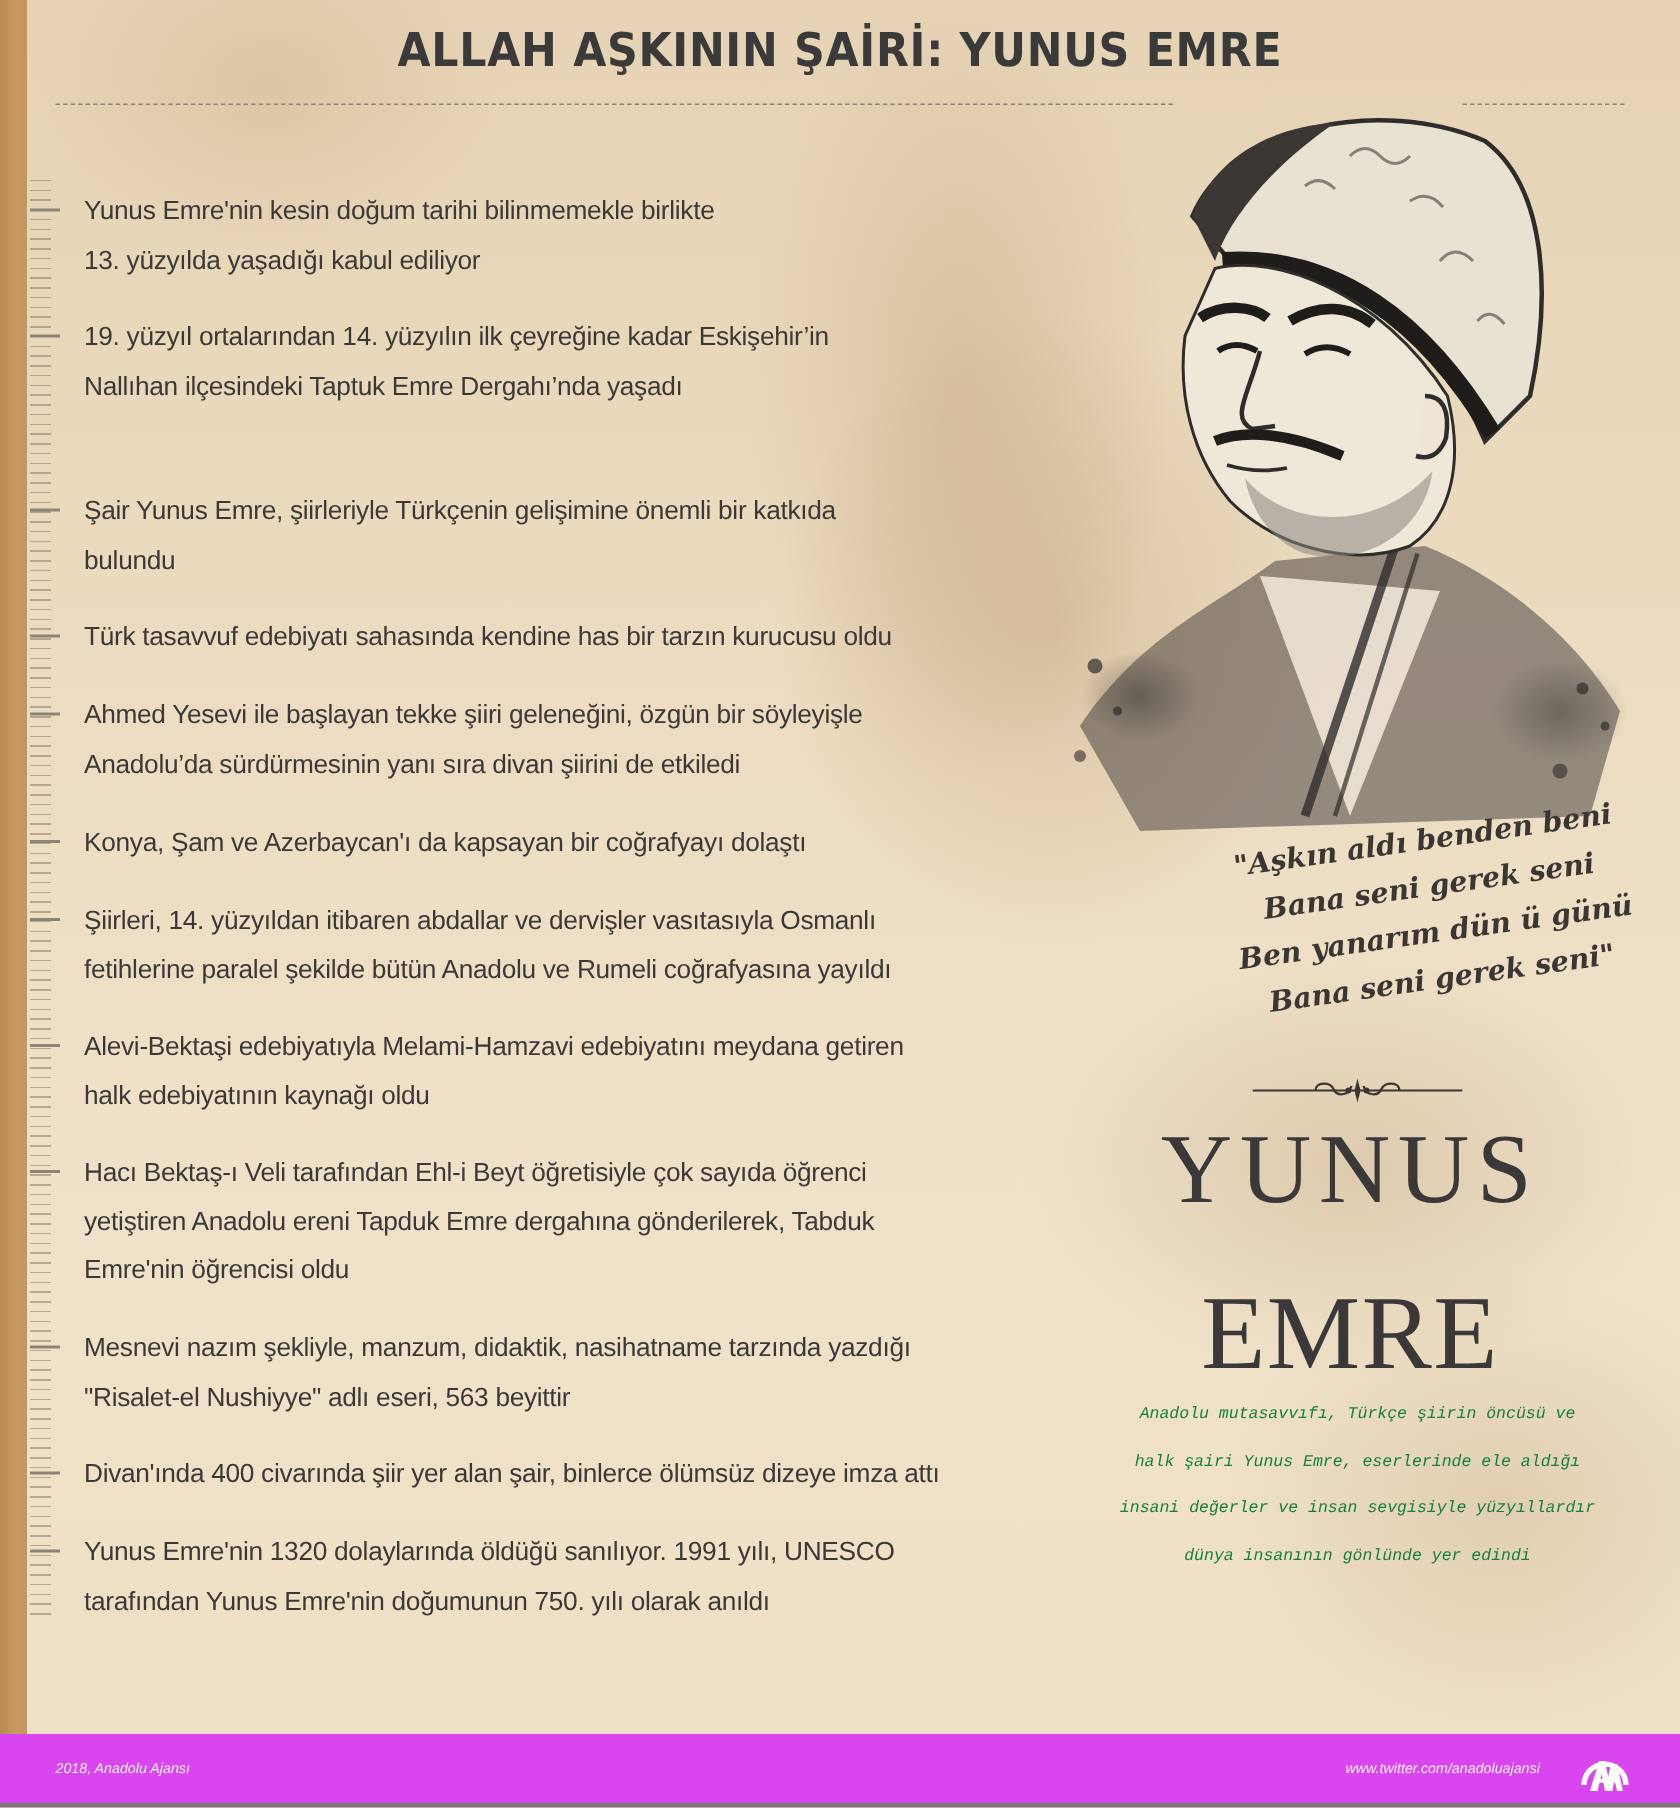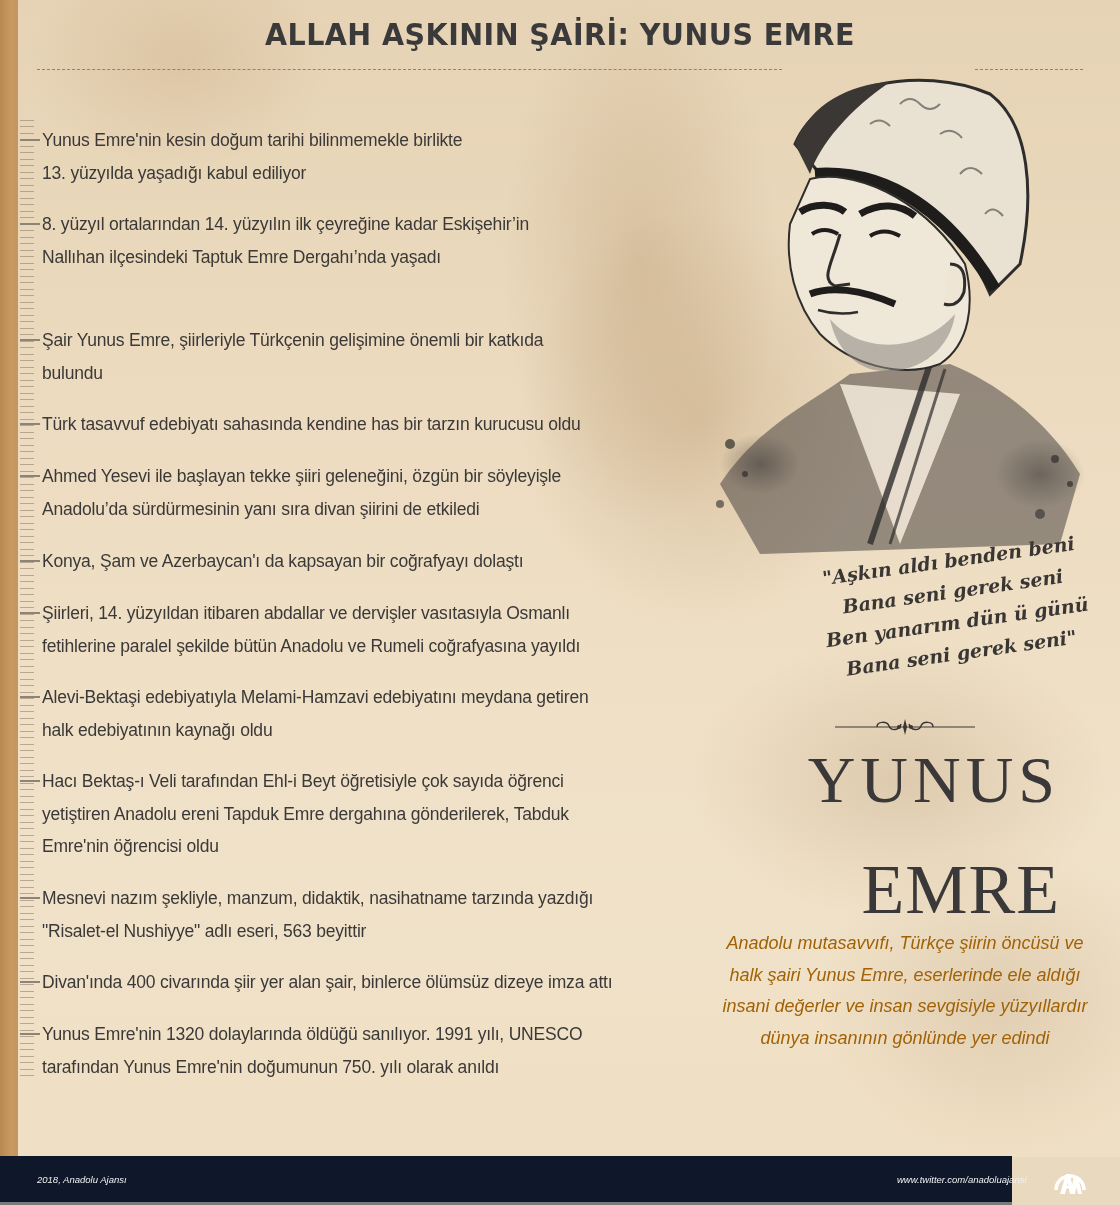--- a/index.html
+++ b/index.html
@@ -43,51 +43,51 @@
     .dash-left { left: 37px; width: 745px; }
     .dash-right { left: 975px; width: 108px; }
 
     .facts { position: absolute; left: 0; top: 124px; width: 650px; }
     .fact { position: absolute; left: 0; width: 650px; }
     .fact .tick {
       position: absolute; left: 20px; top: 15px; width: 20px; height: 0;
       border-top: 2px solid #8d8478;
     }
     .fact .text {
-      position: absolute; left: 42px; width: 590px;
+      position: absolute; left: 56px; width: 590px;
       font-family: "Liberation Sans", sans-serif;
       font-size: 17.5px; line-height: 32.5px; color: #3b3938;
       letter-spacing: -0.2px;
     }
 
     .portrait {
       position: absolute; left: 700px; top: 64px; width: 400px; height: 500px;
     }
     .quote {
       position: absolute; left: 820px; top: 545px; width: 270px;
       font-family: "DejaVu Serif", serif; font-style: italic; font-weight: bold;
       font-size: 19px; line-height: 31px; color: #3a3634;
       text-align: center; transform: rotate(-8deg); transform-origin: center;
     }
     .ornament { position: absolute; left: 835px; top: 716px; width: 140px; height: 22px; }
     .big-name {
-      position: absolute; left: 740px; width: 320px; text-align: right;
+      position: absolute; left: 740px; width: 320px; text-align: center;
       font-family: "Liberation Serif", serif; color: #3a3838;
       font-size: 66px; letter-spacing: 5px;
     }
     .name-1 { top: 742px; }
     .name-2 { top: 822px; letter-spacing: 1px; font-size: 70px; margin-top: 28px; }
     .caption {
       position: absolute; left: 720px; top: 928px; width: 370px; text-align: center;
-      font-family: Liberation Sans, sans-serif; font-style: italic;
-      font-size: 18px; line-height: 31.5px; color: #a16207;
+      font-family: Liberation Mono, monospace; font-style: italic;
+      font-size: 11px; line-height: 31.5px; color: #15803d;
     }
     .footer {
-      position: absolute; left: 0; top: 1156px; width: 1012px; height: 49px;
-      background: #0f172a; border-bottom: 3px solid #7c7b79;
+      position: absolute; left: 0; top: 1156px; width: 1120px; height: 49px;
+      background: #d946ef; border-bottom: 3px solid #7c7b79;
     }
     .footer-left {
       position: absolute; left: 37px; top: 18px;
       font-family: "Liberation Sans", sans-serif; font-style: italic;
       font-size: 9.5px; color: #f2f2f2;
     }
     .footer-right {
       position: absolute; left: 897px; top: 18px;
       font-family: "Liberation Sans", sans-serif; font-style: italic;
       font-size: 9.5px; color: #f2f2f2;
@@ -109,21 +109,21 @@
   <div class="fact" style="top:0px">
     <span class="tick"></span>
     <div class="text">
       <div>Yunus Emre'nin kesin doğum tarihi bilinmemekle birlikte</div>
       <div>13. yüzyılda yaşadığı kabul ediliyor</div>
     </div>
   </div>
   <div class="fact" style="top:84px">
     <span class="tick"></span>
     <div class="text">
-      <div>8. yüzyıl ortalarından 14. yüzyılın ilk çeyreğine kadar Eskişehir’in</div>
+      <div>19. yüzyıl ortalarından 14. yüzyılın ilk çeyreğine kadar Eskişehir’in</div>
       <div>Nallıhan ilçesindeki Taptuk Emre Dergahı’nda yaşadı</div>
     </div>
   </div>
   <div class="fact" style="top:200px">
     <span class="tick"></span>
     <div class="text">
       <div>Şair Yunus Emre, şiirleriyle Türkçenin gelişimine önemli bir katkıda</div>
       <div>bulundu</div>
     </div>
   </div>

